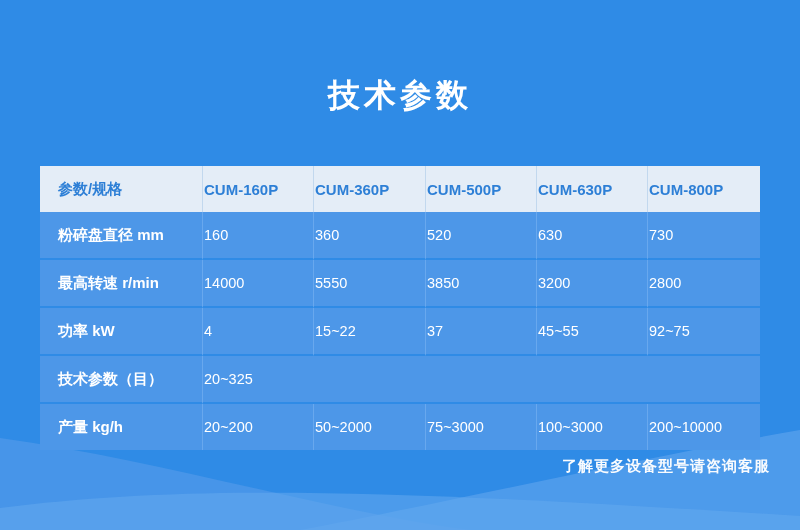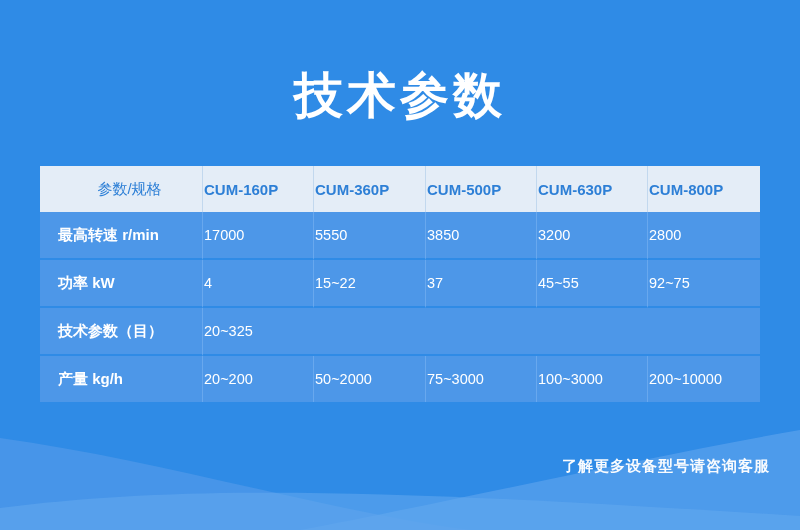--- a/index.html
+++ b/index.html
@@ -32,21 +32,21 @@
   }
 
   
   #title {
     position: absolute;
     left: 0;
     top: 68px;
     width: 800px;
     text-align: center;
     color: #ffffff;
-    font-size: 49px;
+    font-size: 32px;
     font-weight: bold;
     letter-spacing: 4px;
     line-height: 54px;
     white-space: nowrap;
   }
 
   
   #spec-table {
     position: absolute;
     left: 40px;
@@ -86,22 +86,21 @@
     border-right: none;
   }
   
   #spec-table td.label-cell {
     text-align: left;
     padding-left: 18px;
     font-weight: bold;
     font-size: 15px;
   }
   #spec-table thead td.label-cell {
-    font-weight: normal;
-    text-align: center;
+    font-weight: bold;
   }
   .merged-cell {
     text-align: center;
   }
 
   
   #footer-note {
     position: absolute;
     right: 30px;
     top: 457px;
@@ -140,22 +139,30 @@
         <td class="label-cell">参数/规格</td>
         <td>CUM-160P</td>
         <td>CUM-360P</td>
         <td>CUM-500P</td>
         <td>CUM-630P</td>
         <td>CUM-800P</td>
       </tr>
     </thead>
     <tbody>
       <tr>
+        <td class="label-cell">粉碎盘直径 mm</td>
+        <td>160</td>
+        <td>360</td>
+        <td>520</td>
+        <td>630</td>
+        <td>730</td>
+      </tr>
+      <tr>
         <td class="label-cell">最高转速 r/min</td>
-        <td>17000</td>
+        <td>14000</td>
         <td>5550</td>
         <td>3850</td>
         <td>3200</td>
         <td>2800</td>
       </tr>
       <tr>
         <td class="label-cell">功率 kW</td>
         <td>4</td>
         <td>15~22</td>
         <td>37</td>

